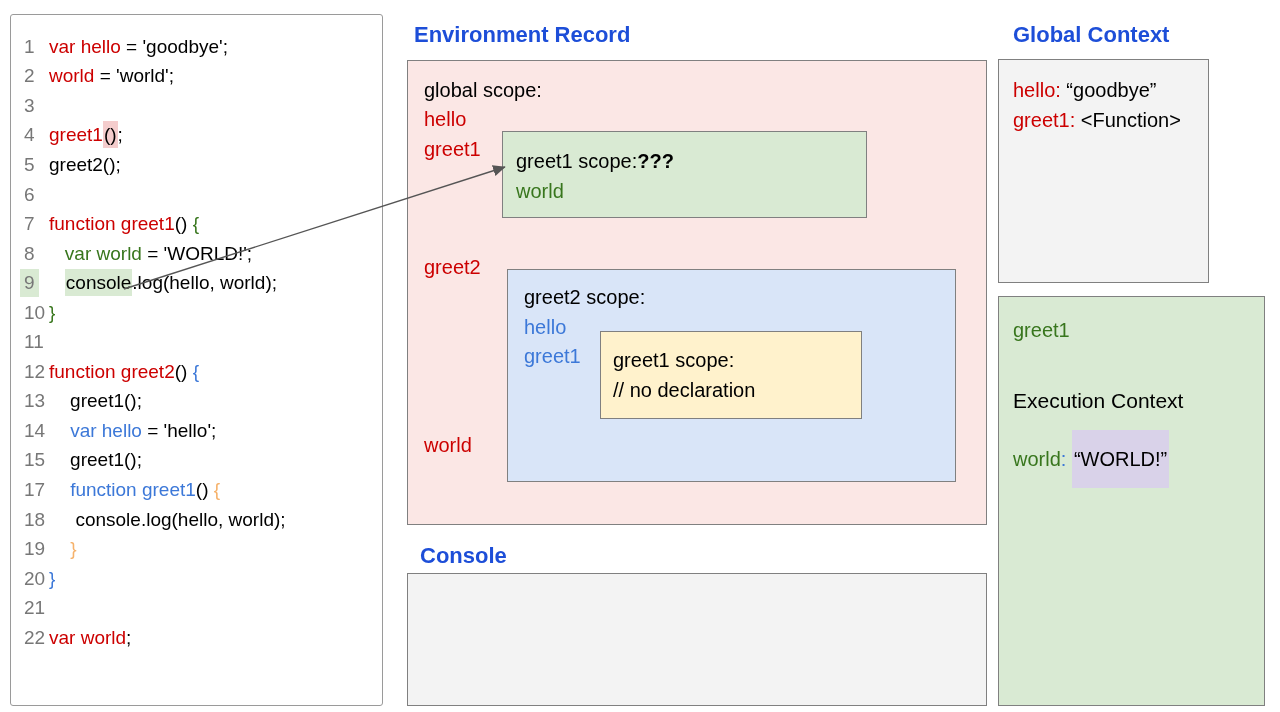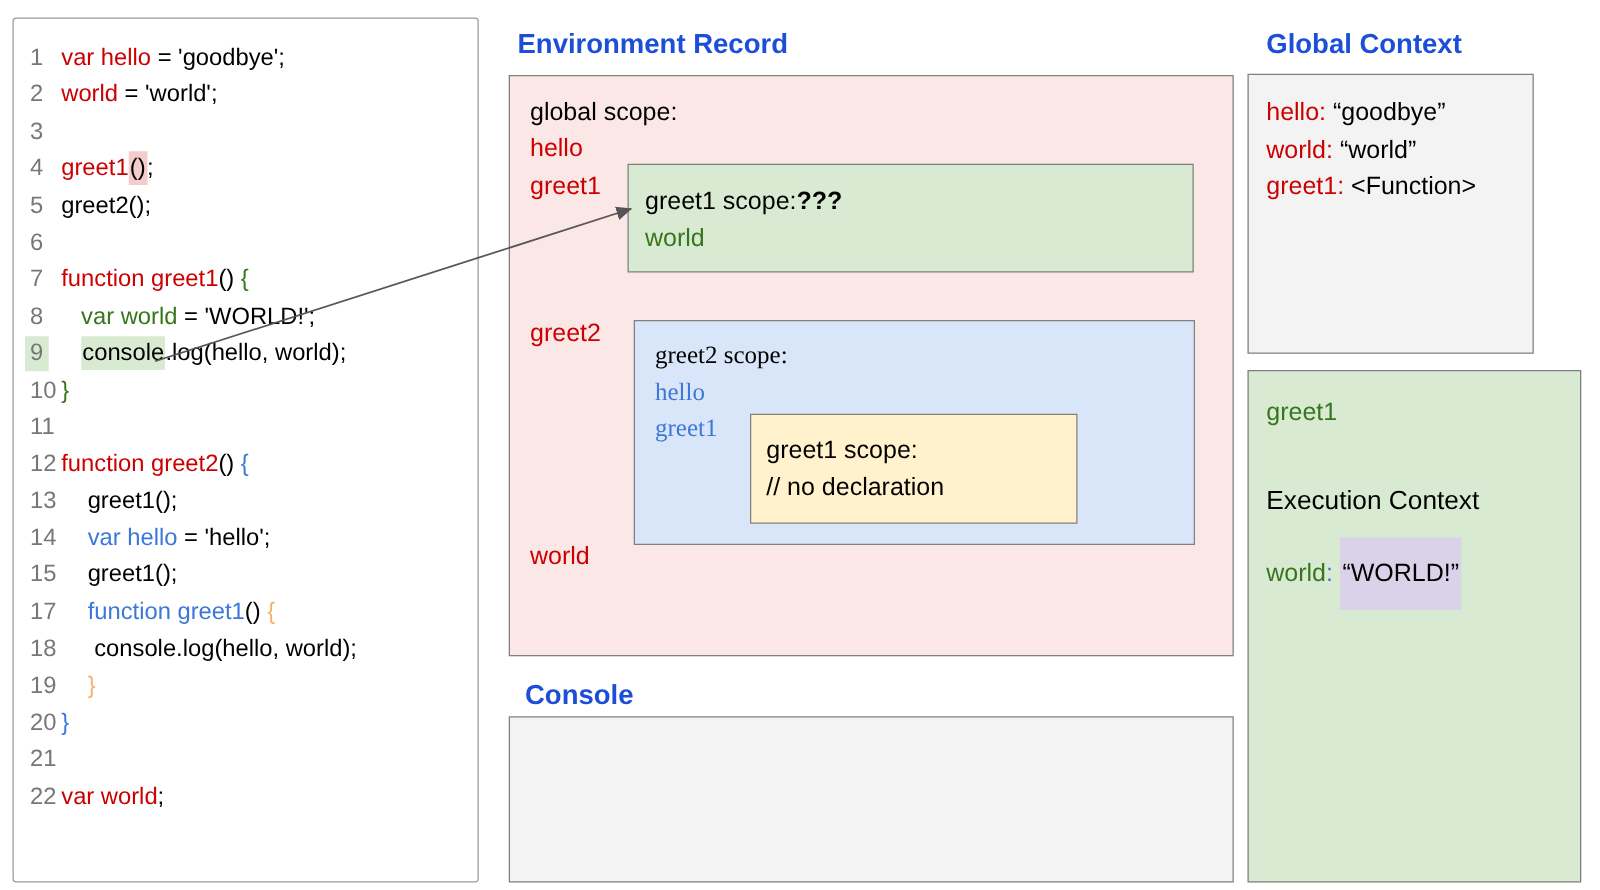--- a/index.html
+++ b/index.html
@@ -34,34 +34,34 @@
   .section-title { font-size:22px; font-weight:bold; color:#1d4ed8; white-space:nowrap; }
 
   
   .env-box {
     left:407px; top:60px; width:580px; height:465px;
     background:var(--panel-pink); border:1.5px solid var(--border-gray);
   }
   .env-text { font-size:20px; line-height:29px; white-space:nowrap; }
   .red-label { color:var(--code-red); }
   .scope-box { border:1.5px solid var(--border-gray); }
-  .greet1-scope-box { left:502px; top:131px; width:453px; height:87px; background:var(--panel-green); padding:15px 0 0 13px; }
-  .greet2-scope-box { left:507px; top:256px; width:449px; height:180px; background:var(--panel-blue); padding:13px 0 0 8px;font-family:Liberation Serif, serif; }
+  .greet1-scope-box { left:502px; top:131px; width:365px; height:87px; background:var(--panel-green); padding:15px 0 0 13px; }
+  .greet2-scope-box { left:507px; top:269px; width:449px; height:213px; background:var(--panel-blue); padding:13px 0 0 8px; }
   .inner-greet1-box { left:600px; top:331px; width:262px; height:88px; background:var(--panel-yellow); padding:14px 0 0 12px; }
   .scope-line { font-size:20px; line-height:29.5px; white-space:nowrap; }
 
   
   .console-box {
     left:407px; top:573px; width:580px; height:133px;
     background:var(--panel-gray); border:1.5px solid var(--border-gray);
   }
 
   
   .global-context-box {
-    left:998px; top:59px; width:229px; height:224px;
+    left:998px; top:59px; width:211px; height:224px;
     background:var(--panel-gray); border:1.5px solid var(--border-gray);
     padding:16px 0 0 14px;
   }
   .gc-row { font-size:20px; line-height:29.7px; white-space:nowrap; }
   .execution-context-box {
     left:998px; top:296px; width:267px; height:410px;
     background:var(--panel-green); border:1.5px solid var(--border-gray);
     padding:19px 0 0 14px;
   }
   .ec-line { font-size:20px; line-height:29px; white-space:nowrap; }
@@ -138,21 +138,20 @@
 
 <div class="abs env-text red-label" style="left:424px; top:431px; z-index:2;">world</div>
 
 <div class="abs section-title" style="left:420px; top:543px;">Console</div>
 <div class="abs console-box"></div>
 
 <div class="abs section-title" style="left:1013px; top:22px;">Global Context</div>
 
 <div class="abs global-context-box">
   <div class="gc-row"><span class="red-label">hello:</span><span> “goodbye”</span></div>
-  <div class="gc-row"><span class="red-label">world:</span><span> “world”</span></div>
   <div class="gc-row"><span class="red-label">greet1:</span><span> &lt;Function&gt;</span></div>
 </div>
 
 <div class="abs execution-context-box">
   <div class="ec-line green-name">greet1</div>
   <div class="ec-line ec-title">Execution Context</div>
   <div class="ec-gap"></div>
   <div class="ec-line"><span class="green-name">world</span><span style="color:var(--code-blue);">:</span><span> </span><span class="hl-lav">“WORLD!”</span></div>
 </div>
 

